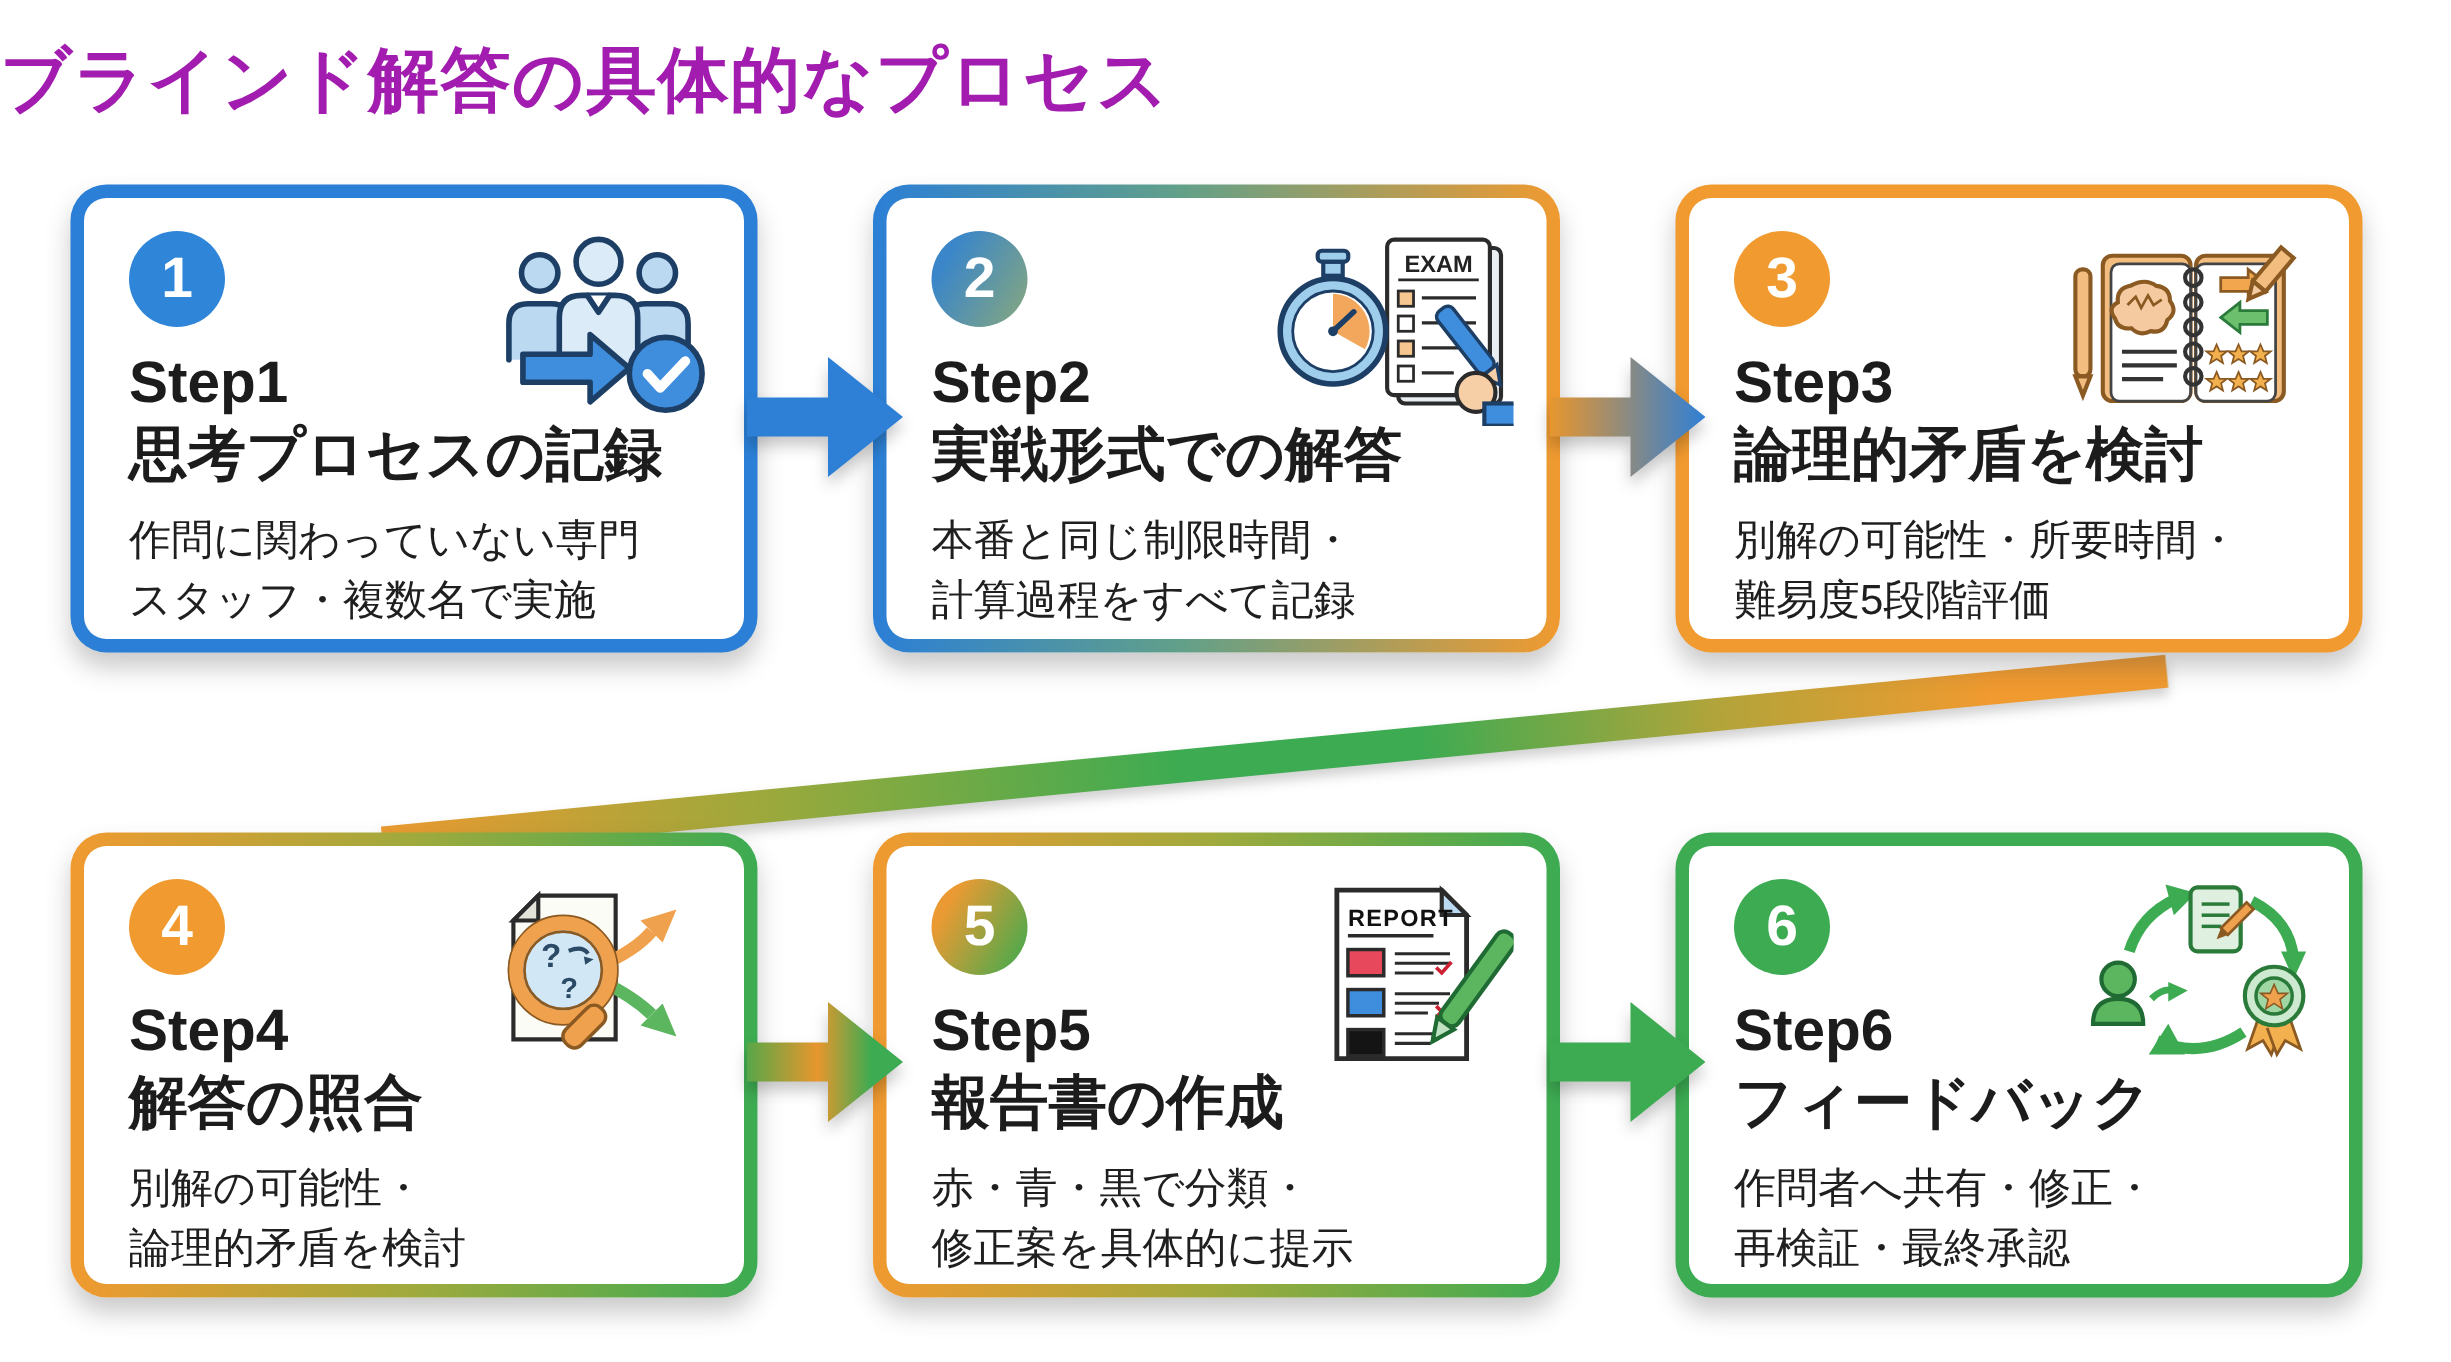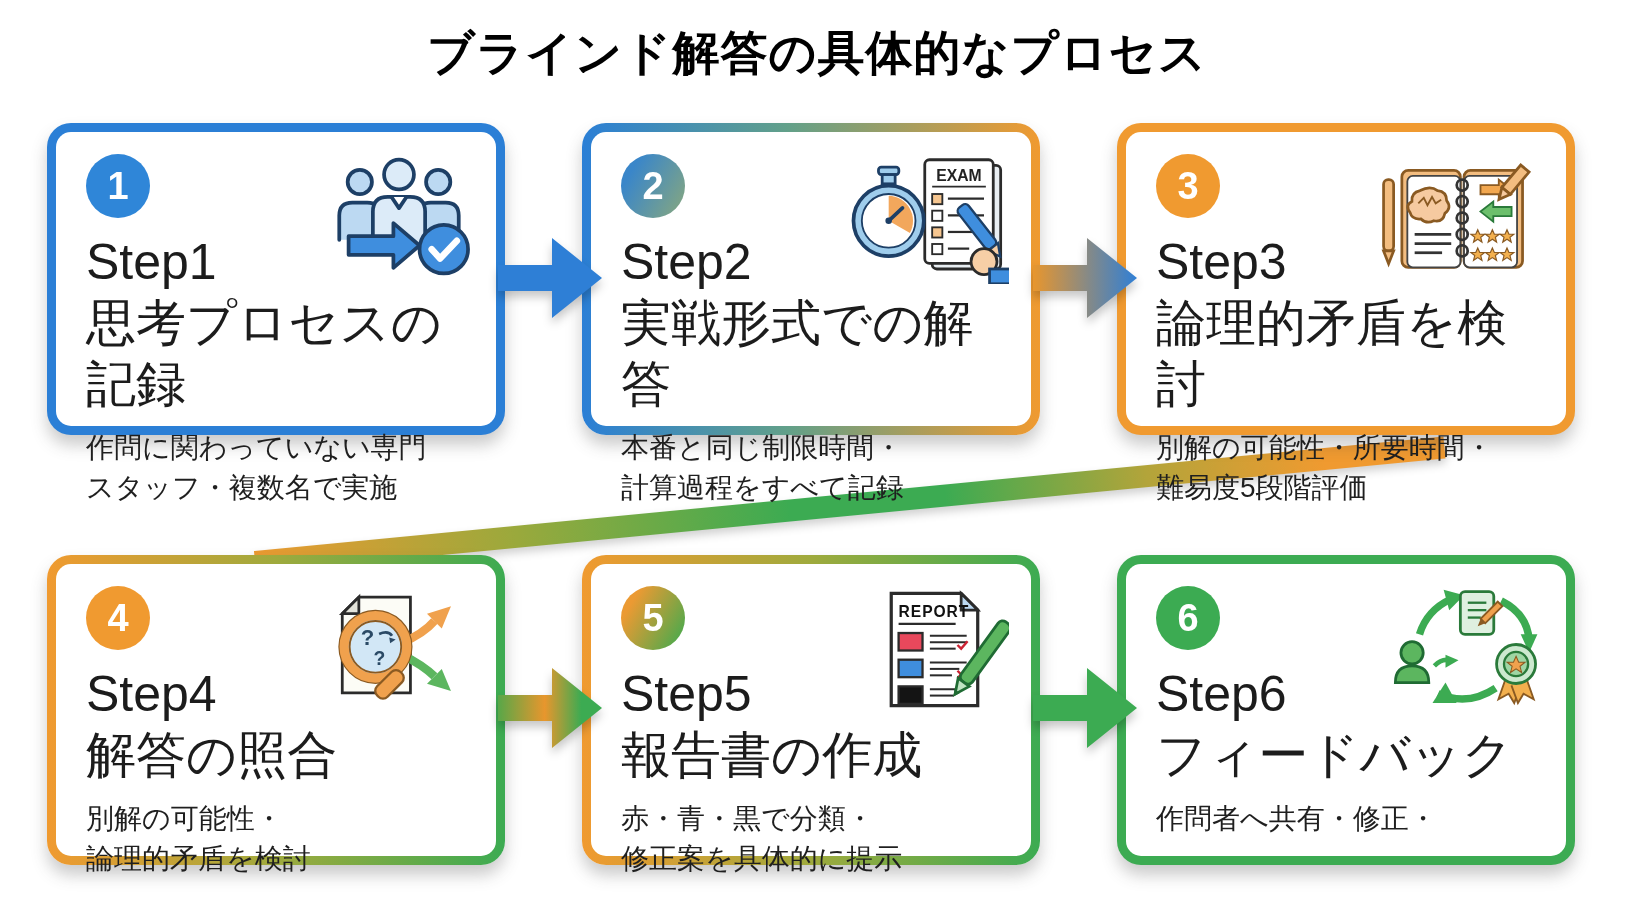--- a/index.html
+++ b/index.html
@@ -1,21 +1,21 @@
 <!DOCTYPE html>
 <html><head>
 <meta charset="utf-8">
 <style>
   * { margin:0; padding:0; box-sizing:border-box; }
   body { background:#ffffff; font-family:"Liberation Sans","DejaVu Sans",sans-serif; }
   .stage { position:relative; width:1634px; height:908px; background:#ffffff; overflow:hidden; }
 
   .page-title {
     position:absolute; top:22px; left:0; width:100%;
-    text-align:center; font-size:47px; font-weight:900; color:#000000;
+    text-align:left; font-size:47px; font-weight:900; color:#a21caf;
     letter-spacing:1px;
   }
 
   
   .band {
     position:absolute; left:255px; top:551px; width:1195px; height:22px;
     transform:rotate(-5.5deg); transform-origin:0 50%;
     background:linear-gradient(to right,#eb9a31 0%,#9aa93c 22%,#3cab52 45%,#3cab52 58%,#b3a43a 75%,#f09a30 90%,#f09a30 100%);
     z-index:1; filter:drop-shadow(0 5px 4px rgba(0,0,0,.18));
   }
@@ -27,21 +27,21 @@
   .row2 { height:310px; }
   .card-inner {
     position:relative; width:100%; height:100%; background:#ffffff;
     border-radius:15px; padding:22px 30px;
   }
   .badge {
     width:64px; height:64px; border-radius:50%; display:flex;
     align-items:center; justify-content:center; color:#fff;
     font-size:38px; font-weight:800; margin-bottom:14px;
   }
-  .step-title { font-size:50px; font-weight:400; color:#1c1c1c; line-height:1.22; }
+  .step-title { font-size:39px; font-weight:700; color:#1c1c1c; line-height:1.22; }
   .step-desc { margin-top:13px; font-size:28px; font-weight:400; color:#1f1f1f; line-height:1.42; }
   .icon-box { position:absolute; top:22px; right:22px; }
 
   .flow-arrow { position:absolute; z-index:3; filter:drop-shadow(0 6px 5px rgba(0,0,0,.22)); }
 
   .icon-label { font-family:"Liberation Sans",sans-serif; font-weight:bold; }
 </style>
 </head>
 <body>
 
@@ -301,20 +301,21 @@
           <circle cx="140" cy="84" r="13" fill="#9fd6a4" stroke="#2a7a3a" stroke-width="2.5"></circle>
           <use href="#star" transform="translate(140,85) scale(1.1)" fill="#f0a14d" stroke="#8a5a22" stroke-width="1"></use>
         </svg>
       </div>
       <div class="step-title">
         <div>Step6</div>
         <div>フィードバック</div>
       </div>
       <div class="step-desc">
         <div>作問者へ共有・修正・</div>
+        <div>再検証・最終承認</div>
       </div>
     </div>
   </div>
 
   <svg class="flow-arrow" style="left:498px; top:228px;" width="104" height="100" viewBox="0 0 104 100">
     <polygon points="0,37 54,37 54,10 104,50 54,90 54,63 0,63" fill="#2e7fd6"></polygon>
   </svg>
   <svg class="flow-arrow" style="left:1033px; top:228px;" width="104" height="100" viewBox="0 0 104 100">
     <polygon points="0,37 54,37 54,10 104,50 54,90 54,63 0,63" fill="url(#ga2)"></polygon>
   </svg>

